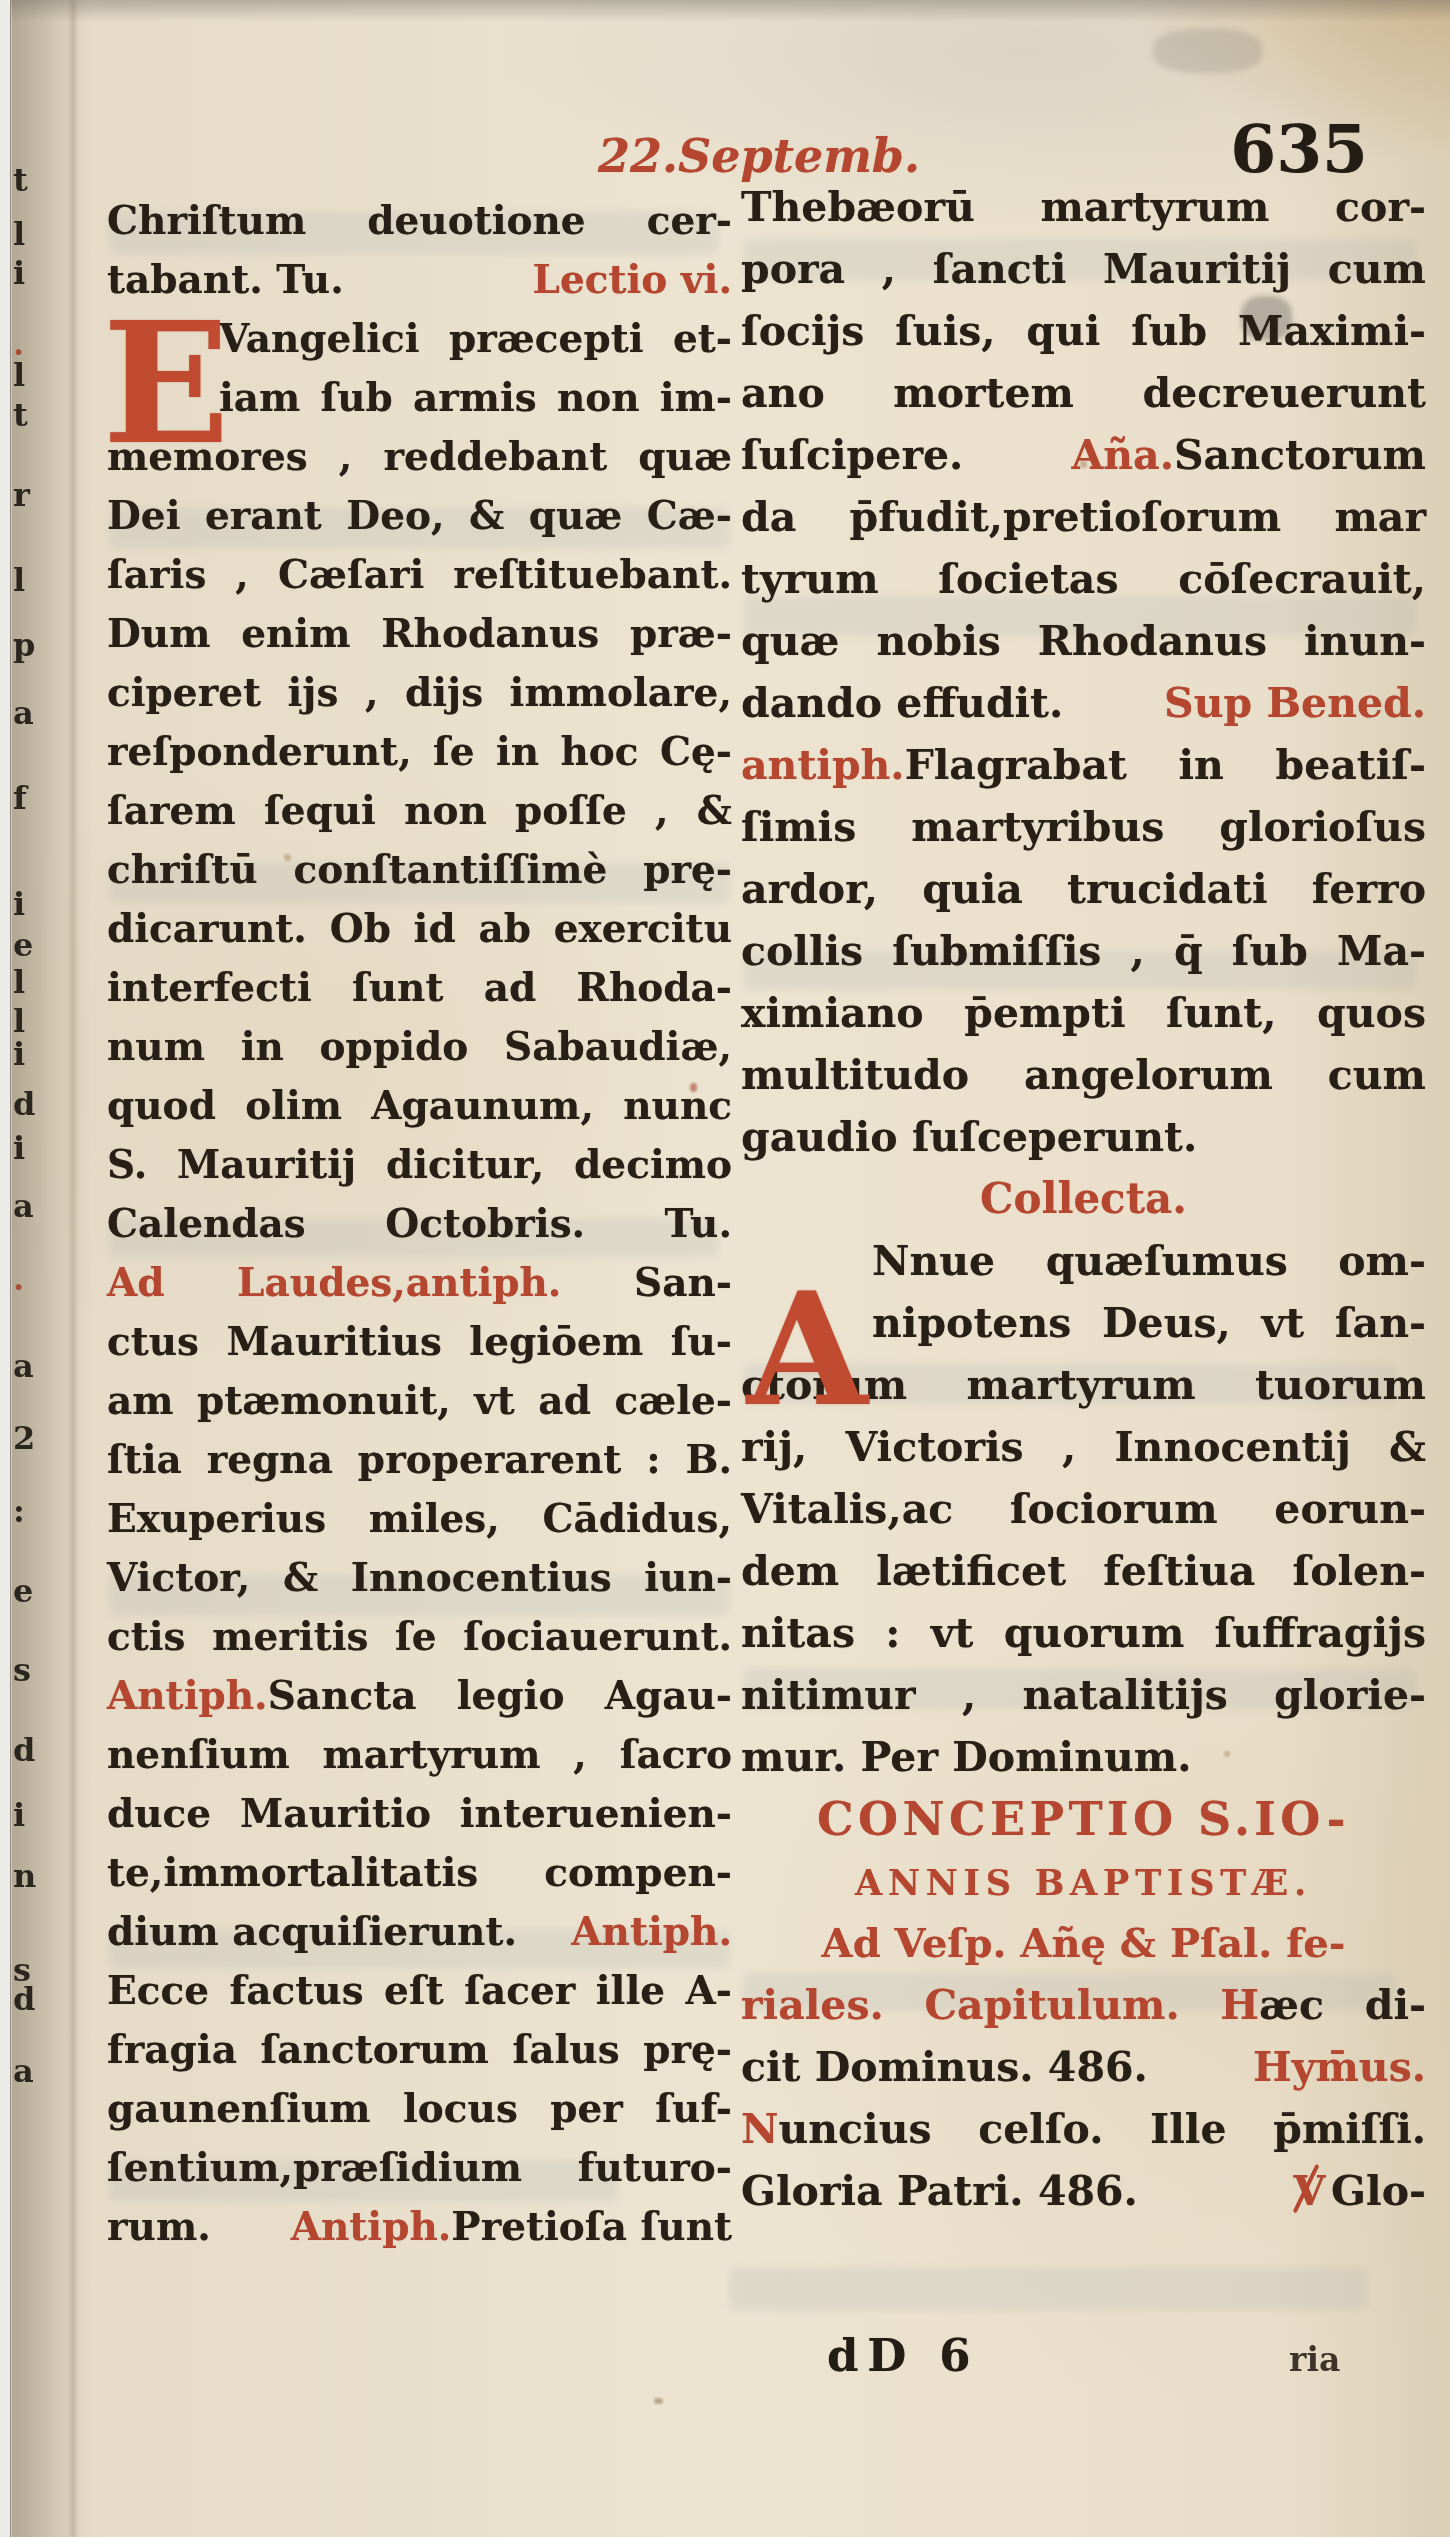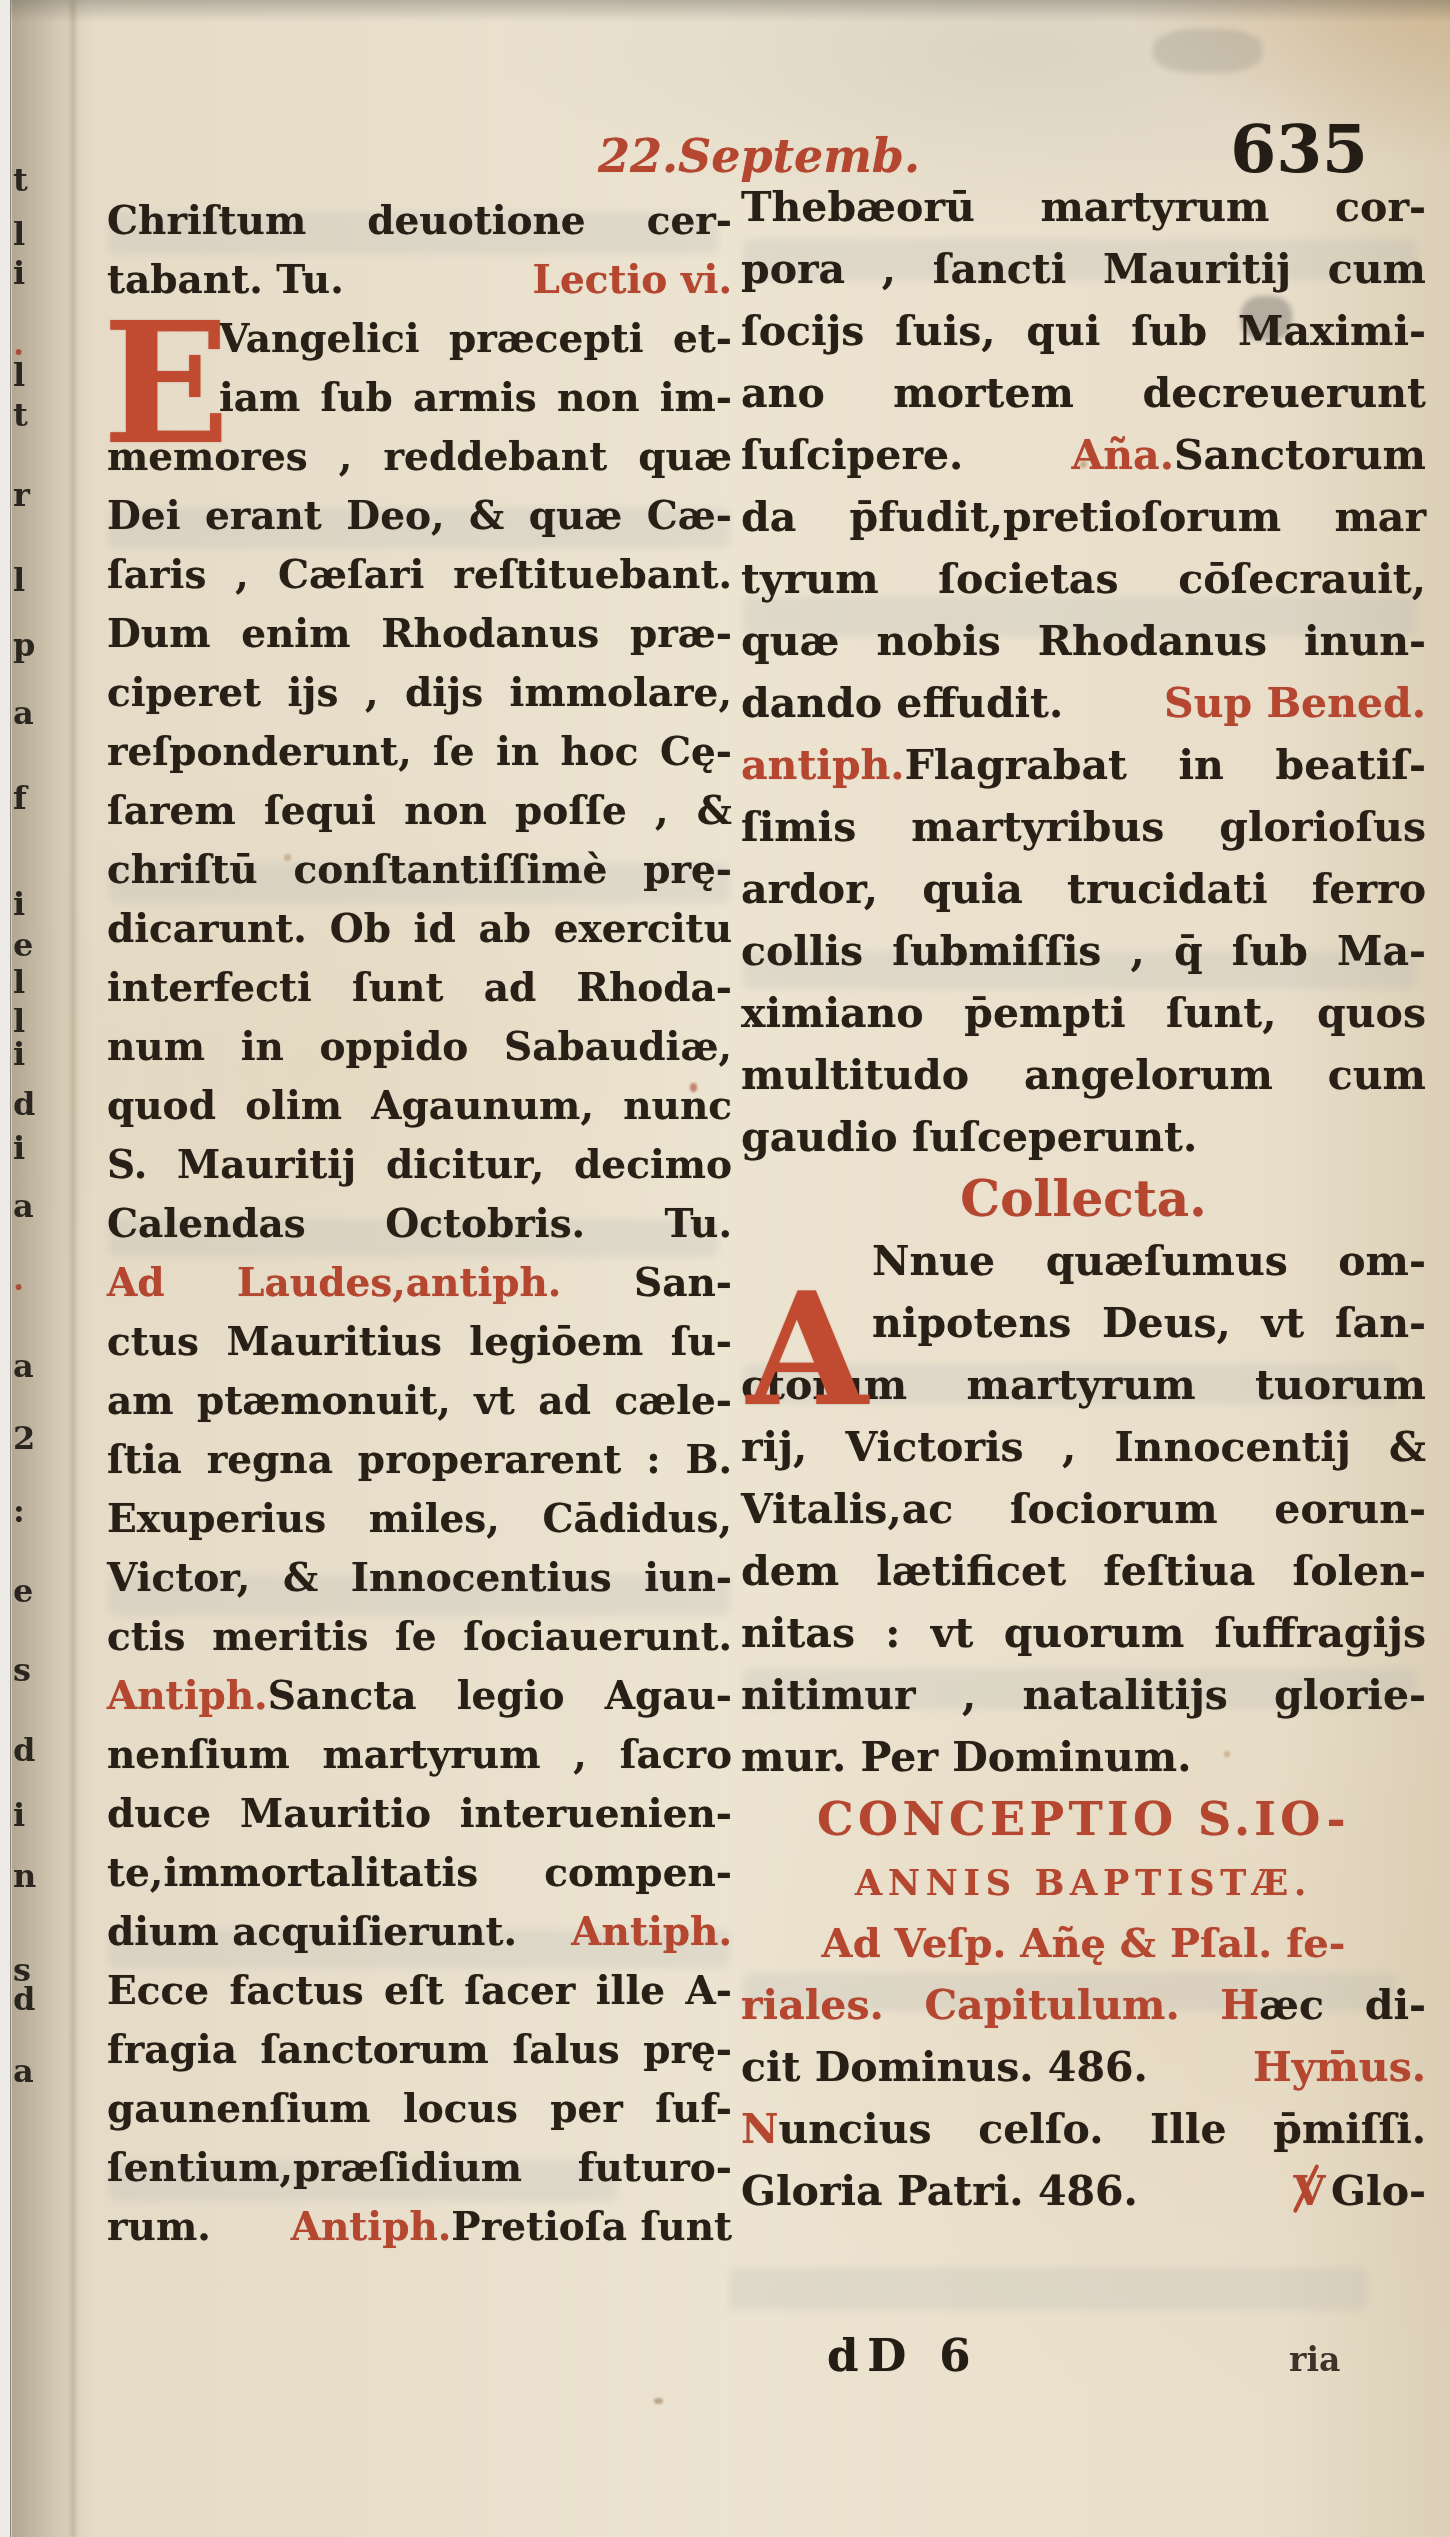--- a/index.html
+++ b/index.html
@@ -38,21 +38,21 @@
   .line{height:var(--lh);line-height:var(--lh);color:#281f16;}
   .line.j{text-align:justify;text-align-last:justify;}
   .line.f{display:flex;align-items:baseline;}
   .line.n{text-align:left;}
   .line.center{text-align:center;text-align-last:center;}
   .line .sp{flex:1 1 auto;}
   .k{color:#281f16;}
   .rb{color:#b5462f;text-shadow:0 0 0.7px rgba(150,55,35,0.5);}
   .ind{padding-left:112px;}
   .ind2{padding-left:131px;}
-  .collecta .rb{font-size:50px;}
+  .collecta .rb{font-size:42px;}
   .conceptio .rb{font-size:46px;letter-spacing:4.4px;}
   .annis .rb{font-size:35px;letter-spacing:5.8px;}
   .advesp .rb{font-size:40px;}
 
   .drop{position:absolute;color:#c04b31;font-weight:bold;line-height:1;text-shadow:0 0 1.5px rgba(160,60,35,0.45);}
   #dropE{left:-4.4px;top:109px;font-size:167px;}
   #dropA{left:5.8px;top:1096px;font-size:156px;}
 
   .vers{position:relative;color:#b5462f;padding:0 5.8px;display:inline-block;}
   .vers::after{content:"";position:absolute;left:38%;top:4%;width:3.6px;height:86%;

